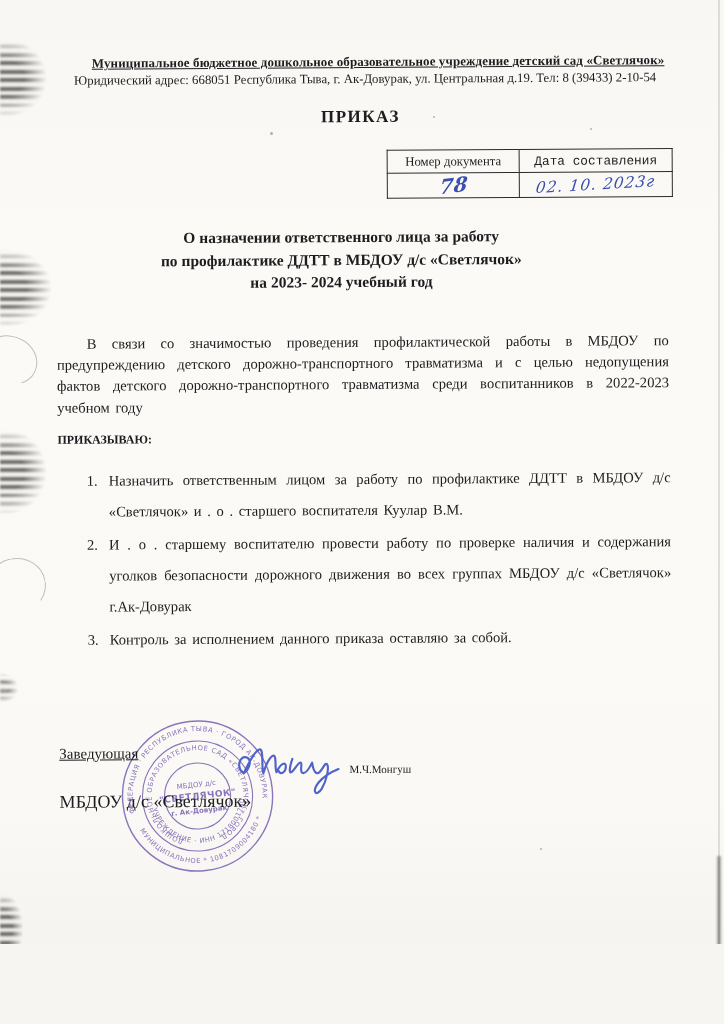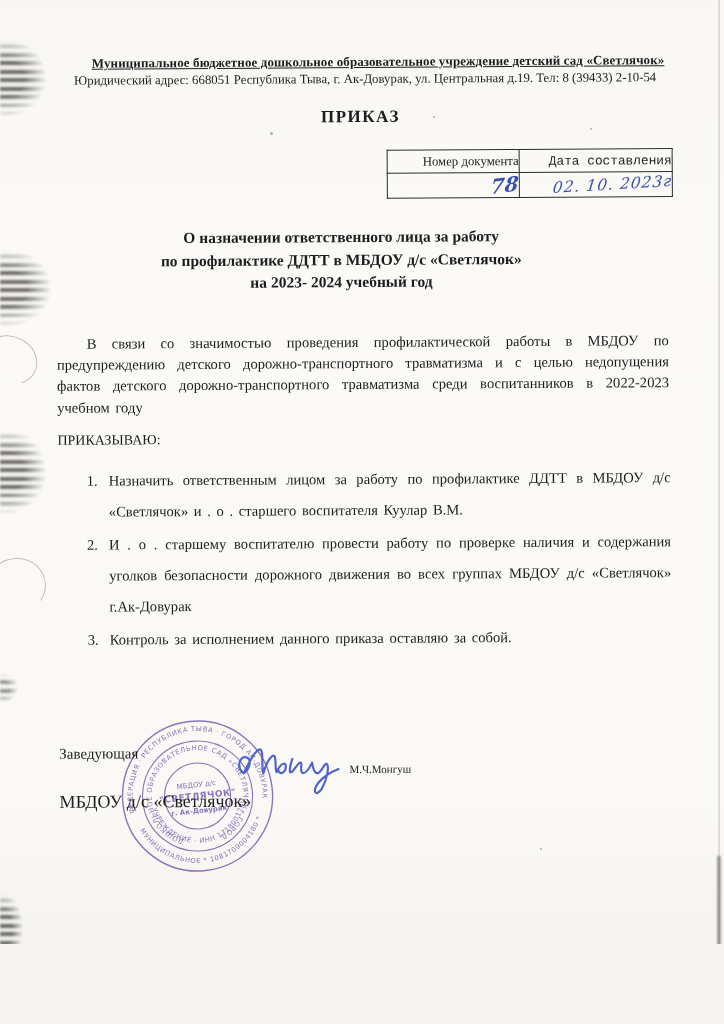--- a/index.html
+++ b/index.html
@@ -41,21 +41,20 @@
   }
   
   .meta-table {
     position: absolute; top: 150px; left: 388px;
     border-collapse: collapse;
   }
   .meta-table td, .meta-table th {
     border: 1.3px solid #2b2b2d;
     font-weight: normal;
     padding: 0;
-    text-align: right;
   }
   .th-cell {
     font-size: 12.8px; text-align: center;
     height: 22px; vertical-align: middle;
   }
   .c1 { width: 131px; }
   .c2 { width: 152px; font-family: Liberation Mono, monospace; }
   .val-cell { height: 21px; text-align: center; vertical-align: middle; overflow: visible; }
   .hw {
     color: #3a4fae;
@@ -76,34 +75,34 @@
   .intro {
     position: absolute; top: 332px; left: 57px; width: 612px;
     margin: 0;
     font-size: 14.6px; line-height: 21.2px;
     text-align: justify;
     text-indent: 30px;
     word-spacing: 2px;
   }
   .order-word {
     position: absolute; top: 431px; left: 57px;
-    font-weight: normal; font-size: 14px;
+    font-weight: bold; font-size: 12px;
   }
   .items {
     position: absolute; top: 464px; left: 86px; width: 584px;
   }
   .item {
     display: flex;
     font-size: 14.6px; line-height: 31px;
     margin-bottom: 2px;
   }
   .item .num { flex: 0 0 22px; }
   .item .txt { flex: 1; text-align: justify; word-spacing: 2px; }
   
-  .sig-pos1 { position: absolute; top: 744px; left: 57px; font-size: 15px; }
+  .sig-pos1 { position: absolute; top: 744px; left: 57px; font-size: 15px; text-decoration: underline; }
   .sig-pos2 { position: absolute; top: 790px; left: 57px; font-size: 18px; }
   .sig-name { position: absolute; top: 763px; left: 347px; font-size: 11px; }
   .sig-scribble { position: absolute; top: 729px; left: 230px; width: 122px; height: 76px; }
   .stamp {
     position: absolute; top: 706px; left: 106px; width: 178px; height: 178px;
     opacity: 0.88;
     mix-blend-mode: multiply;
     transform: rotate(-6deg);
   }
   

